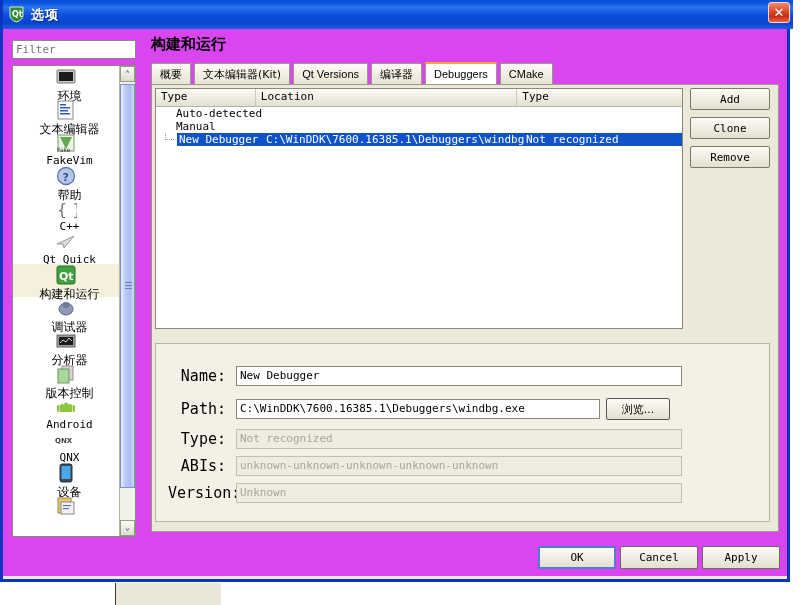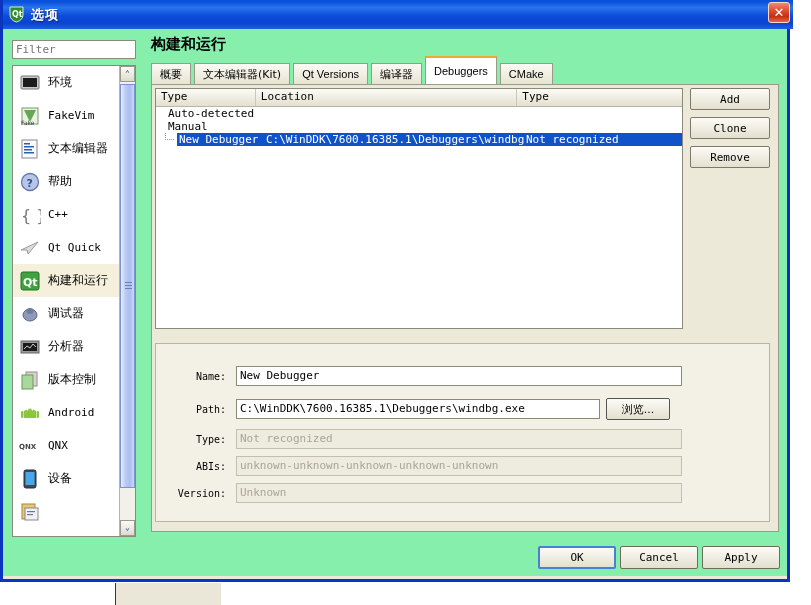--- a/index.html
+++ b/index.html
@@ -20,31 +20,31 @@
   #titlebar .tb-icon{width:17px;height:17px;margin-left:5px;margin-right:6px;position:relative;}
   #titlebar .tb-title{color:#ffffff;font-family:"DejaVu Sans",sans-serif;font-size:13px;font-weight:bold;
     text-shadow:1px 1px 1px rgba(0,0,0,.45);letter-spacing:1px;}
   #close-btn{position:absolute;right:3px;top:2px;width:22px;height:21px;
     background:linear-gradient(to bottom,#f08a6a 0%,#e0563a 35%,#c52e12 70%,#e8644a 100%);
     border:1px solid #fdd8c8;border-radius:3px;box-sizing:border-box;
     display:flex;align-items:center;justify-content:center;
     color:#ffffff;font-family:"DejaVu Sans",sans-serif;font-size:13px;font-weight:bold;line-height:1;}
 
   
-  #dlgbody{position:absolute;left:0;top:29px;width:784px;height:547px;background:#86efac;}
+  #dlgbody{position:absolute;left:0;top:29px;width:784px;height:547px;background:#d946ef;}
 
   
   #filter-input{position:absolute;left:9px;top:11px;width:124px;height:19px;
     background:#ffffff;border:1px solid #8a8a7a;box-sizing:border-box;
     font-family:"DejaVu Sans Mono",monospace;font-size:11px;color:#9a9a9a;
     padding:0 3px;line-height:17px;outline:none;}
   #sidebar-frame{position:absolute;left:9px;top:36px;width:124px;height:472px;
     background:#ffffff;border:1px solid #8a8a7a;box-sizing:border-box;overflow:hidden;}
   #sidebar-list{position:absolute;left:0;top:0;width:107px;height:470px;overflow:hidden;}
-  .side-item{height:33px;display:flex;align-items:center;padding-left:6px;box-sizing:border-box;}
+  .side-item{height:33px;display:flex;align-items:center;padding-left:6px;box-sizing:border-box;flex-direction:column;}
   .side-item.selected{background:#f5f0dc;}
   .side-ico{width:22px;height:22px;margin-right:7px;flex:0 0 22px;position:relative;}
   .side-lbl{font-family:"DejaVu Sans",sans-serif;font-size:12px;color:#000000;white-space:nowrap;}
   .side-lbl.latin{font-family:"DejaVu Sans Mono",monospace;font-size:11px;}
 
   
   #side-scroll{position:absolute;right:0;top:0;width:16px;height:470px;background:#f1f1ea;border-left:1px solid #b5b5a8;box-sizing:border-box;}
   .sb-arrow{position:absolute;left:0;width:15px;height:16px;background:linear-gradient(to bottom,#fbfbf6,#dcdccd);
     border:1px solid #9a9a8a;box-sizing:border-box;display:flex;align-items:center;justify-content:center;
     color:#1a3a8a;font-size:8px;line-height:1;}
@@ -60,39 +60,39 @@
   #rightpane{position:absolute;left:146px;top:6px;width:630px;height:500px;}
   #page-title{font-family:"DejaVu Sans",sans-serif;font-size:15px;font-weight:bold;color:#000;margin:0 0 8px 2px;}
 
   
   #tabbar{position:relative;height:22px;margin-left:2px;display:flex;align-items:flex-end;}
   .tab{height:21px;background:linear-gradient(to bottom,#fbfaf4,#e7e4d2);
     border:1px solid #9a9a8a;border-bottom:none;box-sizing:border-box;margin-right:3px;
     display:flex;align-items:center;padding:0 8px;
     font-family:"DejaVu Sans",sans-serif;font-size:11px;color:#000;white-space:nowrap;}
   .tab.latin{font-family:Liberation Sans, sans-serif;font-size:11px;}
-  .tab.active{background:#ffffff;border-top:2px solid #f0a830;height:28px;align-items:center;}
+  .tab.active{background:#ffffff;border-top:2px solid #f0a830;height:22px;align-items:center;}
 
   
   #tabpanel{position:relative;width:628px;height:448px;background:#ece9d8;
     border:1px solid #9a9a8a;border-top:1px solid #9a9a8a;box-sizing:border-box;margin-left:2px;}
 
   
   #tree-frame{position:absolute;left:3px;top:3px;width:528px;height:241px;
     background:#ffffff;border:1px solid #8a8a7a;box-sizing:border-box;overflow:hidden;}
   #tree-head{display:flex;height:17px;background:linear-gradient(to bottom,#fcfbf6,#e3e0cf);
     border-bottom:1px solid #b5b5a8;}
   .th{font-family:"DejaVu Sans Mono",monospace;font-size:11px;color:#000;padding-left:5px;
     line-height:16px;box-sizing:border-box;border-right:1px solid #c9c9ba;height:17px;}
   #th-name{width:100px;}
   #th-loc{width:262px;}
   #th-type{width:165px;border-right:none;}
   .tree-row{height:13px;line-height:13px;font-family:"DejaVu Sans Mono",monospace;font-size:11px;color:#000;
     white-space:nowrap;display:flex;align-items:center;}
-  .tree-row.group{padding-left:12px;}
+  .tree-row.group{padding-left:20px;}
   .tree-row.child{padding-left:7px;}
   .treeline{display:inline-block;width:14px;height:13px;position:relative;flex:0 0 14px;}
   .treeline:before{content:"";position:absolute;left:2px;top:0;height:7px;width:1px;
     background:repeating-linear-gradient(to bottom,#9a9a9a 0 1px,transparent 1px 2px);}
   .treeline:after{content:"";position:absolute;left:2px;top:6px;width:10px;height:1px;
     background:repeating-linear-gradient(to right,#9a9a9a 0 1px,transparent 1px 2px);}
   .cell{box-sizing:border-box;overflow:hidden;white-space:nowrap;}
   .tree-row.child .cell{background:#1053c8;color:#ffffff;padding-left:2px;}
   .c-name{width:88px;}
   .c-loc{width:263px;}
@@ -105,21 +105,21 @@
     display:flex;align-items:center;justify-content:center;
     font-family:"DejaVu Sans Mono",monospace;font-size:11px;color:#000;}
   #btn-add{top:3px;}
   #btn-clone{top:32px;}
   #btn-remove{top:61px;}
 
   
   #formbox{position:absolute;left:3px;top:258px;width:615px;height:179px;
     background:#f3f1e6;border:1px solid #b8b5a4;box-sizing:border-box;}
   .frow{position:absolute;height:20px;display:flex;align-items:center;}
-  .flabel{width:58px;text-align:right;font-family:"DejaVu Sans Mono",monospace;font-size:10px;color:#000;
+  .flabel{width:58px;text-align:right;font-family:"DejaVu Sans Mono",monospace;font-size:15px;color:#000;
     margin-right:10px;flex:0 0 58px;}
   .finput{height:20px;background:#ffffff;border:1px solid #8a8a7a;box-sizing:border-box;
     font-family:"DejaVu Sans Mono",monospace;font-size:11px;color:#000;padding:0 3px;line-height:18px;
     white-space:nowrap;overflow:hidden;}
   .finput.readonly{background:#eeebdf;color:#a8a59a;border:1px solid #c2bfae;}
   #browse-btn{width:64px;height:22px;margin-left:6px;
     background:linear-gradient(to bottom,#fcfbf6,#e3e0cf);
     border:1px solid #555;border-radius:2px;box-sizing:border-box;
     display:flex;align-items:center;justify-content:center;
     font-family:"DejaVu Sans",sans-serif;font-size:11px;color:#000;}
@@ -168,44 +168,44 @@
                   <rect x="2" y="4" width="18" height="13" rx="1" fill="#c8c8c8" stroke="#777"></rect>
                   <rect x="4" y="6" width="14" height="9" fill="#1b1b1b"></rect>
                 </svg>
             </span>
             <span class="side-lbl">环境</span>
           </div>
 
           <div class="side-item">
             <span class="side-ico">
               <svg width="22" height="22" viewBox="0 0 22 22">
-                  <rect x="3" y="3" width="16" height="16" fill="#eaf3e4" stroke="#7a9a6a"></rect>
-                  <path d="M5 5 L11 17 L17 5" fill="#4b9a3a" opacity="0.85"></path>
-                  <text x="2" y="20" font-family="DejaVu Sans" font-size="6" fill="#333">Fake</text>
-                </svg>
-            </span>
-            <span class="side-lbl latin">FakeVim</span>
-          </div>
-
-          <div class="side-item">
-            <span class="side-ico">
-              <svg width="22" height="22" viewBox="0 0 22 22">
                   <rect x="3" y="2" width="15" height="18" fill="#fafafa" stroke="#888"></rect>
                   <rect x="5" y="5" width="6" height="1.5" fill="#2b5fb5"></rect>
                   <rect x="5" y="8" width="10" height="1.5" fill="#2b5fb5"></rect>
                   <rect x="5" y="11" width="8" height="1.5" fill="#2b5fb5"></rect>
                   <rect x="5" y="14" width="10" height="1.5" fill="#2b5fb5"></rect>
                 </svg>
             </span>
             <span class="side-lbl">文本编辑器</span>
           </div>
 
           <div class="side-item">
             <span class="side-ico">
               <svg width="22" height="22" viewBox="0 0 22 22">
+                  <rect x="3" y="3" width="16" height="16" fill="#eaf3e4" stroke="#7a9a6a"></rect>
+                  <path d="M5 5 L11 17 L17 5" fill="#4b9a3a" opacity="0.85"></path>
+                  <text x="2" y="20" font-family="DejaVu Sans" font-size="6" fill="#333">Fake</text>
+                </svg>
+            </span>
+            <span class="side-lbl latin">FakeVim</span>
+          </div>
+
+          <div class="side-item">
+            <span class="side-ico">
+              <svg width="22" height="22" viewBox="0 0 22 22">
                   <circle cx="11" cy="11" r="8.5" fill="#b7c6e6" stroke="#5f78b0" stroke-width="1.3"></circle>
                   <text x="7.5" y="15.5" font-family="DejaVu Sans" font-size="11" fill="#33508f" font-weight="bold">?</text>
                 </svg>
             </span>
             <span class="side-lbl">帮助</span>
           </div>
 
           <div class="side-item">
             <span class="side-ico">
               <svg width="22" height="22" viewBox="0 0 22 22">

